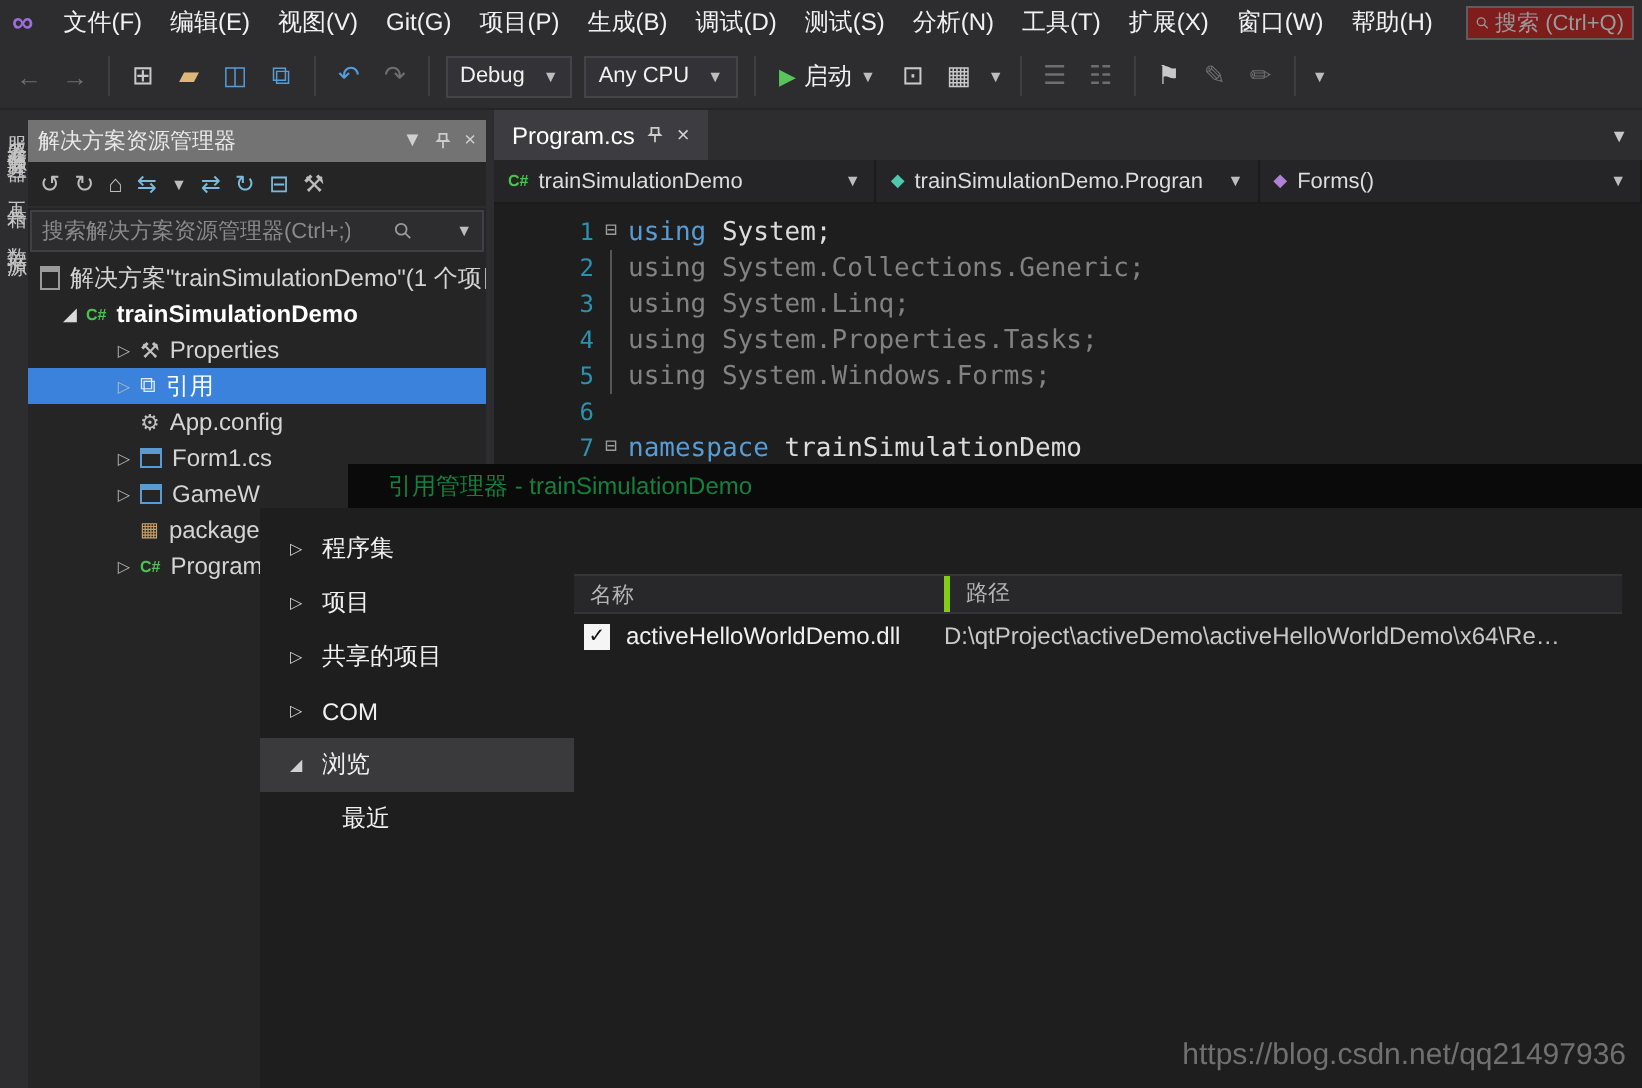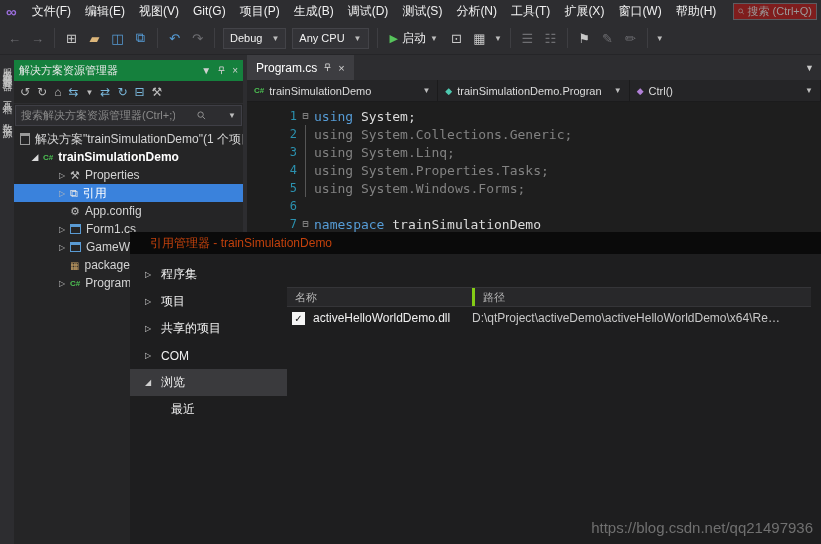--- a/index.html
+++ b/index.html
@@ -29,21 +29,21 @@
   .startbtn { display:flex; align-items:center; gap:4px; padding:0 4px; color:#f1f1f1; flex:none; }
   .startbtn .play { color:#57c45c; font-size:11px; }
 
   
   .activitybar { position:absolute; left:0; top:55px; bottom:0; width:14px; background:#2d2d30;
                  display:flex; flex-direction:column; align-items:center; padding-top:5px; gap:17px; }
   .vtab { writing-mode:vertical-rl; font-size:10px; color:#c4c4c4; letter-spacing:2px; }
 
   
   .explorer { position:absolute; left:14px; top:60px; width:229px; bottom:0; background:#252526; }
-  .se-header { height:21px; display:flex; align-items:center; padding:0 5px; background:#15803d;justify-content:space-between; }
+  .se-header { height:21px; display:flex; align-items:center; padding:0 5px; background:#737373;justify-content:space-between; }
   .se-title { font-size:11px; color:#e8e8e8; flex:1; white-space:nowrap; overflow:hidden; }
   .se-hicons { display:flex; gap:6px; align-items:center; color:#d0d0d0; font-size:10px; }
   .se-tools { height:23px; display:flex; align-items:center; gap:7px; padding:0 6px; border-bottom:1px solid #2d2d30; }
   .sti { font-size:12px; color:#7ab8dc; flex:none; }
   .sti.gray { color:#bcbcbc; }
   .se-search { height:21px; margin:1px 1px 3px 1px; background:#2d2d30; border:1px solid #3f3f46;
                display:flex; align-items:center; padding:0 5px; gap:22px; }
   .se-search .ph { flex:1; font-size:11px; color:#8a8a8a; white-space:nowrap; overflow:hidden; }
   .tree { position:absolute; top:70px; left:0; right:0; bottom:0; overflow:hidden; }
   .trow { height:18px; display:flex; align-items:center; font-size:12px; color:#d4d4d4;
@@ -80,22 +80,22 @@
   .code { padding-top:5px; font-family:"DejaVu Sans Mono","Liberation Mono",monospace; font-size:13px; }
   .cl { height:18px; display:flex; align-items:center; }
   .ln { width:50px; text-align:right; color:#2b91af; flex:none; font-size:12px; }
   .fold { width:17px; text-align:center; color:#9b9b9b; font-size:10px; flex:none; height:18px; line-height:18px; }
   .guide { position:relative; }
   .guide::before { content:""; position:absolute; left:8px; top:0; bottom:0; border-left:1px solid #565656; }
   .kw { color:#569cd6; } .plain { color:#dcdcdc; } .gray { color:#828282; }
 
   
   .dialog { position:absolute; left:130px; top:232px; right:0; bottom:0; z-index:10; }
-  .dlg-title { height:22px; background:#0a0a0a; color:#c2410c; font-size:12px; line-height:22px; padding-left:20px;
-               white-space:nowrap; overflow:hidden; }
+  .dlg-title { height:22px; background:#0a0a0a; color:#15803d; font-size:12px; line-height:22px; padding-left:20px;
+               white-space:nowrap; overflow:hidden;margin-left:44px; }
   .dlg-body { position:absolute; top:22px; left:0; right:0; bottom:0; background:#1e1e1f; }
   .dlg-nav { position:absolute; left:0; top:0; width:157px; bottom:0; padding-top:7px; }
   .nav-item { height:27px; display:flex; align-items:center; gap:7px; padding-left:15px; font-size:12px; color:#f0f0f0; }
   .nav-item .tri { font-size:8px; color:#d0d0d0; width:9px; flex:none; }
   .nav-item.sel { background:#3a3a3d; }
   .nav-child { padding-left:41px; }
   .dlg-thead { position:absolute; left:157px; right:10px; top:33px; height:20px; background:#28282a;
                border-top:1px solid #353538; border-bottom:1px solid #353538; display:flex; align-items:center;
                font-size:11px; color:#b4b4b4; }
   .col-name { width:185px; padding-left:8px; flex:none; }
@@ -278,21 +278,21 @@
         <span>trainSimulationDemo</span>
         <span class="chev">▼</span>
       </div>
       <div class="bc">
         <span class="bc-diamond">◆</span>
         <span>trainSimulationDemo.Progran</span>
         <span class="chev">▼</span>
       </div>
       <div class="bc">
         <span class="bc-cube">◆</span>
-        <span>Ctrl()</span>
+        <span>Forms()</span>
         <span class="chev">▼</span>
       </div>
     </div>
     <div class="code">
       <div class="cl">
         <span class="ln">1</span>
         <span class="fold">⊟</span>
         <span><span class="kw">using</span><span class="plain"> System;</span></span>
       </div>
       <div class="cl">

